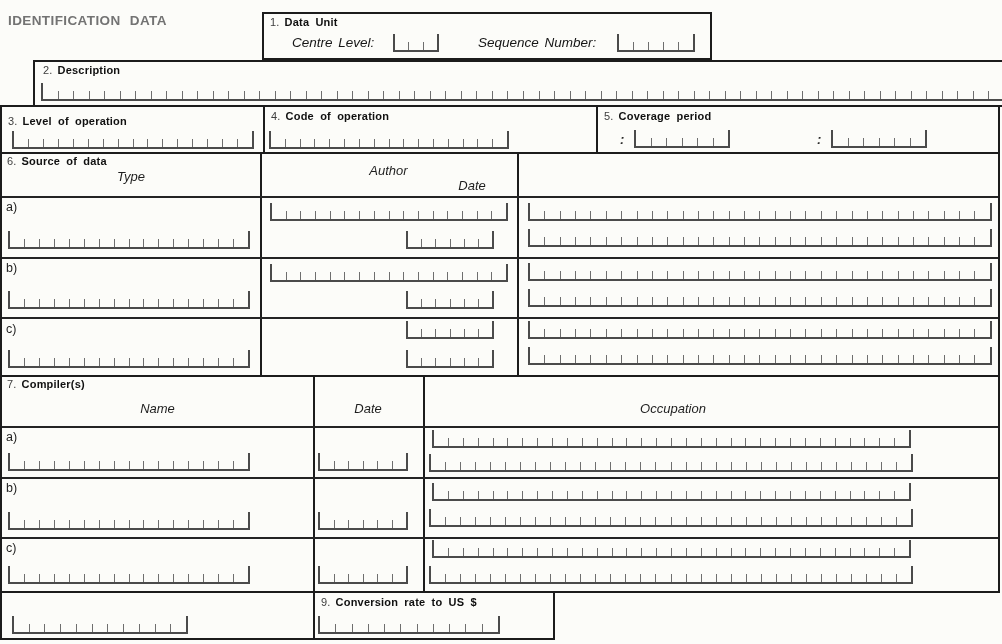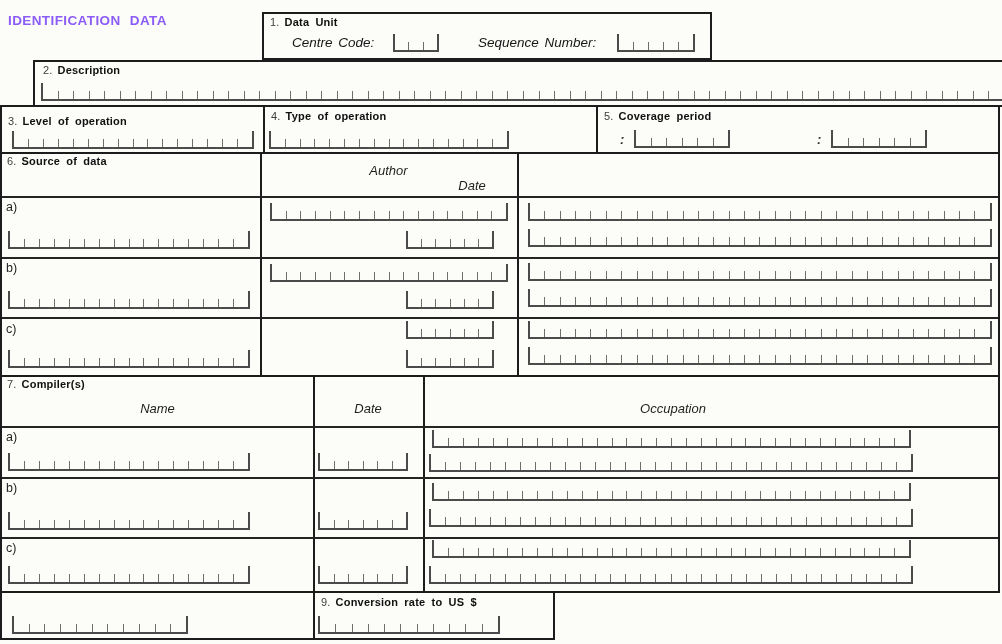--- a/index.html
+++ b/index.html
@@ -9,21 +9,21 @@
   #page { position:relative; width:1002px; height:644px; background:#fcfcf9; overflow:hidden; }
 
   .sec { position:absolute; border:2px solid #1c1c1c; background:transparent; }
   .vline { position:absolute; top:0; bottom:0; width:2px; background:#1c1c1c; }
   .hline { position:absolute; height:2px; background:#242424; }
 
   .flabel { position:absolute; font-weight:bold; font-size:11px; white-space:nowrap;
             word-spacing:3px; letter-spacing:.2px; color:#101010; }
   .fnum   { font-weight:normal; color:#3d3d3d; margin-right:5px; }
   .formtitle { position:absolute; left:8px; top:13px; font-weight:bold; font-size:13.5px;
-               letter-spacing:.4px; word-spacing:5px; color:#8b5cf6; }
+               letter-spacing:.4px; word-spacing:5px; color:#737373; }
   .colhead { position:absolute; font-style:italic; font-size:13px; color:#1e1e1e;
              text-align:center; word-spacing:2px; }
   .rowlabel { position:absolute; font-size:12.5px; color:#1e1e1e; }
   .colon { position:absolute; font-style:italic; font-weight:bold; font-size:13px; color:#2a2a2a; }
   .ilabel { position:absolute; font-style:italic; font-size:13.5px; white-space:nowrap;
             word-spacing:2px; color:#161616; }
 
   
   .comb { position:absolute; display:flex; align-items:flex-end; height:18px;
           border-left:2px solid #4b4b4b; border-right:2px solid #4b4b4b;
@@ -35,21 +35,21 @@
 <body>
 
 <div id="page">
 
   <div class="formtitle">IDENTIFICATION DATA</div>
 
   <div class="sec" style="left:262px; top:12px; width:450px; height:48px; z-index:3;">
     <div class="flabel" style="left:6px; top:2px;">
       <span class="fnum">1.</span><span>Data Unit</span>
     </div>
-    <div class="ilabel" style="left:28px; top:21px;">Centre Code:</div>
+    <div class="ilabel" style="left:28px; top:21px;">Centre Level:</div>
     <div class="comb" style="left:129px; top:20px; width:46px;">
         <span></span>
         <span></span>
         <span></span>
       </div>
     <div class="ilabel" style="left:214px; top:21px;">Sequence Number:</div>
     <div class="comb" style="left:353px; top:20px; width:78px;">
         <span></span>
         <span></span>
         <span></span>
@@ -148,21 +148,21 @@
         <span></span>
         <span></span>
         <span></span>
         <span></span>
         <span></span>
         <span></span>
         <span></span>
       </div>
 
     <div class="flabel" style="left:269px; top:3px;">
-      <span class="fnum">4.</span><span>Type of operation</span>
+      <span class="fnum">4.</span><span>Code of operation</span>
     </div>
     <div class="comb" style="left:267px; top:24px; width:240px;">
         <span></span>
         <span></span>
         <span></span>
         <span></span>
         <span></span>
         <span></span>
         <span></span>
         <span></span>
@@ -202,20 +202,21 @@
   <div class="sec" style="left:0; top:152px; width:1000px; height:225px;">
     <div class="vline" style="left:258px;"></div>
     <div class="vline" style="left:515px;"></div>
     <div class="hline" style="left:0; right:0; top:42px;"></div>
     <div class="hline" style="left:0; right:0; top:103px;"></div>
     <div class="hline" style="left:0; right:0; top:163px;"></div>
 
     <div class="flabel" style="left:5px; top:1px;">
       <span class="fnum">6.</span><span>Source of data</span>
     </div>
+    <div class="colhead" style="left:0; top:15px; width:258px;">Type</div>
     <div class="colhead" style="left:258px; top:9px; width:257px;">Author</div>
     <div class="colhead" style="left:420px; top:24px; width:100px;">Date</div>
 
     <div class="rowlabel" style="left:4px; top:46px;">a)</div>
     <div class="comb" style="left:6px; top:77px; width:242px;">
         <span></span>
         <span></span>
         <span></span>
         <span></span>
         <span></span>

